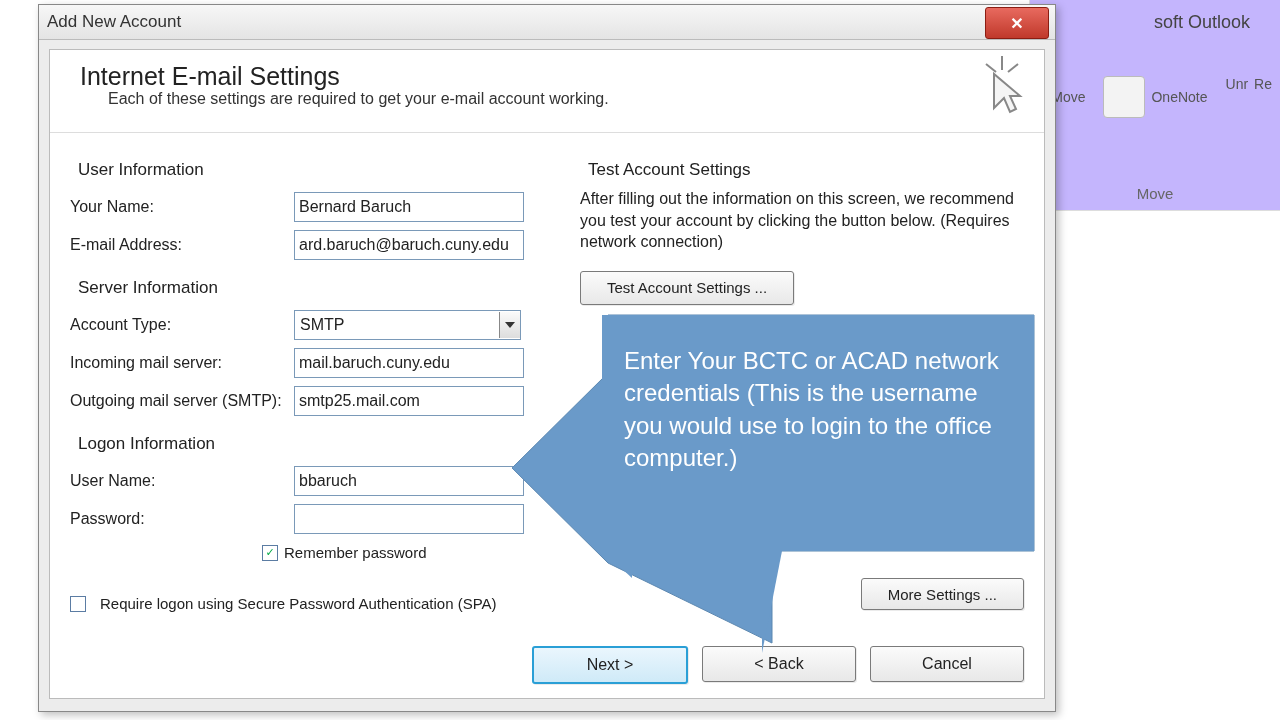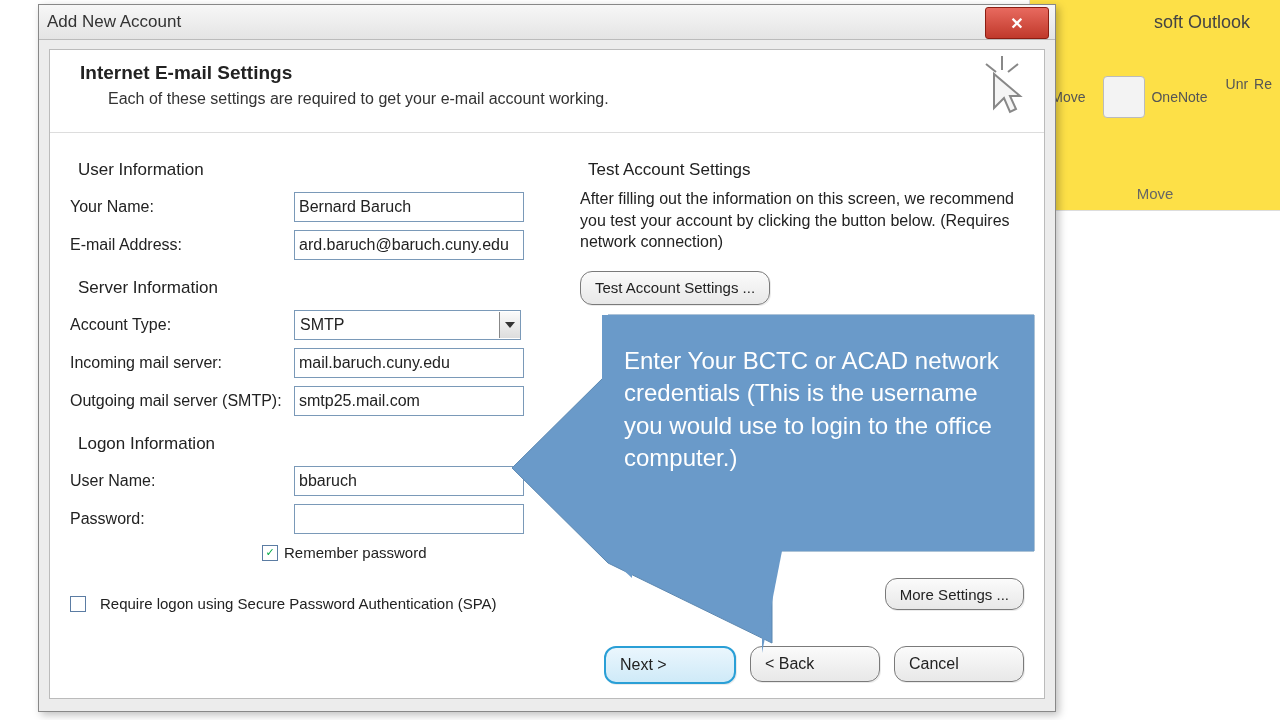--- a/index.html
+++ b/index.html
@@ -1,50 +1,50 @@
 <!DOCTYPE html>
 <html><head>
 <meta charset="utf-8">
 <style>
   html,body{margin:0;padding:0;width:1280px;height:720px;font-family:"Segoe UI",Tahoma,sans-serif;font-size:15px;color:#222;background:#fff;overflow:hidden}
   
   .bg{position:absolute;inset:0;background:#fff}
-  .ribbon{position:absolute;top:0;right:0;width:250px;height:210px;background:#fde047;border-left:1px solid #ddd;border-bottom:1px solid #ddd}
+  .ribbon{position:absolute;top:0;right:0;width:250px;height:210px;background:#c4b5fd;border-left:1px solid #ddd;border-bottom:1px solid #ddd}
   .ribbon-title{position:absolute;top:12px;right:30px;font-size:18px;color:#444}
   .ribbon-group{position:absolute;top:70px;right:0;display:flex;gap:18px;align-items:flex-start;padding:6px 8px}
   .ribbon-btn{display:flex;flex-direction:row;align-items:center;gap:6px;color:#555;font-size:14px}
   .ribbon-icon{width:40px;height:40px;border:1px solid #bbb;border-radius:4px;background:#f3f3f3;position:relative}
   .ribbon-grouplabel{position:absolute;bottom:8px;width:100%;text-align:center;color:#666}
   
   .dialog{position:absolute;left:38px;top:4px;width:1016px;height:706px;background:#ececec;border:1px solid #888;box-shadow:3px 3px 8px rgba(0,0,0,.25)}
   .titlebar{height:34px;background:linear-gradient(#f7f7f7,#e4e4e4);border-bottom:1px solid #bbb;display:flex;align-items:center;justify-content:space-between;padding:0 0 0 8px}
   .titlebar-title{font-size:17px;color:#333}
   .close-btn{width:62px;height:30px;margin:2px 6px 0 0;background:linear-gradient(#e86a5f,#c0392b);border:1px solid #8b1d12;border-radius:3px;display:flex;align-items:center;justify-content:center;color:#fff;font-weight:bold;font-size:16px}
   .inner{position:absolute;left:10px;top:44px;right:10px;bottom:12px;background:#fff;border:1px solid #bbb}
-  .hdr-title{position:absolute;left:30px;top:12px;font-weight:700;font-size:19px;color:#222}
+  .hdr-title{position:absolute;left:30px;top:12px;font-weight:400;font-size:25px;color:#222}
   .hdr-sub{position:absolute;left:58px;top:40px;font-size:16px;color:#333}
   .cursor-icon{position:absolute;right:20px;top:6px;width:44px;height:60px}
   .divider{position:absolute;left:0;right:0;top:82px;border-top:1px solid #ddd}
   
   .col-left{position:absolute;left:20px;top:100px;width:480px}
   .section{font-weight:400;font-size:17px;margin:10px 0 8px 8px}
   .row{display:flex;align-items:center;height:38px}
   .lbl{width:224px;font-size:16px}
   .input{width:220px;height:26px;border:1px solid #7a99b8;background:#fff;padding:1px 4px;font-size:16px;font-family:inherit;color:#222}
   .input.ralign{direction:ltr}
   .select{width:220px;height:28px;border:1px solid #7a99b8;display:flex;align-items:center;justify-content:space-between;padding:0 0 0 5px;font-size:16px;background:#fff}
   .select-arrow{width:20px;height:26px;border-left:1px solid #888;background:linear-gradient(#fafafa,#ddd);display:flex;align-items:center;justify-content:center}
   .tri{width:0;height:0;border-left:5px solid transparent;border-right:5px solid transparent;border-top:6px solid #333}
   .chkrow{display:flex;align-items:center;gap:6px;margin-top:6px;margin-left:192px}
   .chkrow2{display:flex;align-items:center;gap:14px;margin-top:34px;margin-left:0}
   .chk{width:14px;height:14px;border:1px solid #5b7ca3;background:#fff;display:inline-flex;align-items:center;justify-content:center;font-size:11px;color:#0a4;line-height:1}
   
   .col-right{position:absolute;left:530px;top:100px;width:448px}
   .desc{font-size:16px;line-height:1.35;margin-top:8px;margin-bottom:18px}
-  .btn{display:inline-flex;align-items:center;justify-content:flex-start;height:30px;padding:0 14px;border:1px solid #7a7a7a;background:linear-gradient(#fbfbfb,#e8e8e8);font-size:15px;border-radius:12px;box-shadow:1px 1px 0 rgba(0,0,0,.08)}
+  .btn{display:inline-flex;align-items:center;justify-content:center;height:30px;padding:0 26px;border:1px solid #7a7a7a;background:linear-gradient(#fbfbfb,#e8e8e8);font-size:15px;border-radius:3px;box-shadow:1px 1px 0 rgba(0,0,0,.08)}
   .chk-right{display:flex;align-items:center;gap:8px;margin-top:18px;margin-left:28px;font-size:16px}
   .more-settings{position:absolute;right:20px;top:528px}
   
   .btnrow{position:absolute;right:20px;bottom:14px;display:flex;gap:14px}
   .btn-main{width:100px;height:34px;font-size:16px}
   .btn-next{border:2px solid #2a9fd6;background:linear-gradient(#eaf6fd,#cfeaf8)}
   
   .callout{position:absolute;left:512px;top:303px;width:530px;height:350px;pointer-events:none}
   .callout svg{width:100%;height:100%}
   .callout-text{position:absolute;left:112px;top:42px;width:390px;color:#fff;font-size:24px;line-height:1.35}

